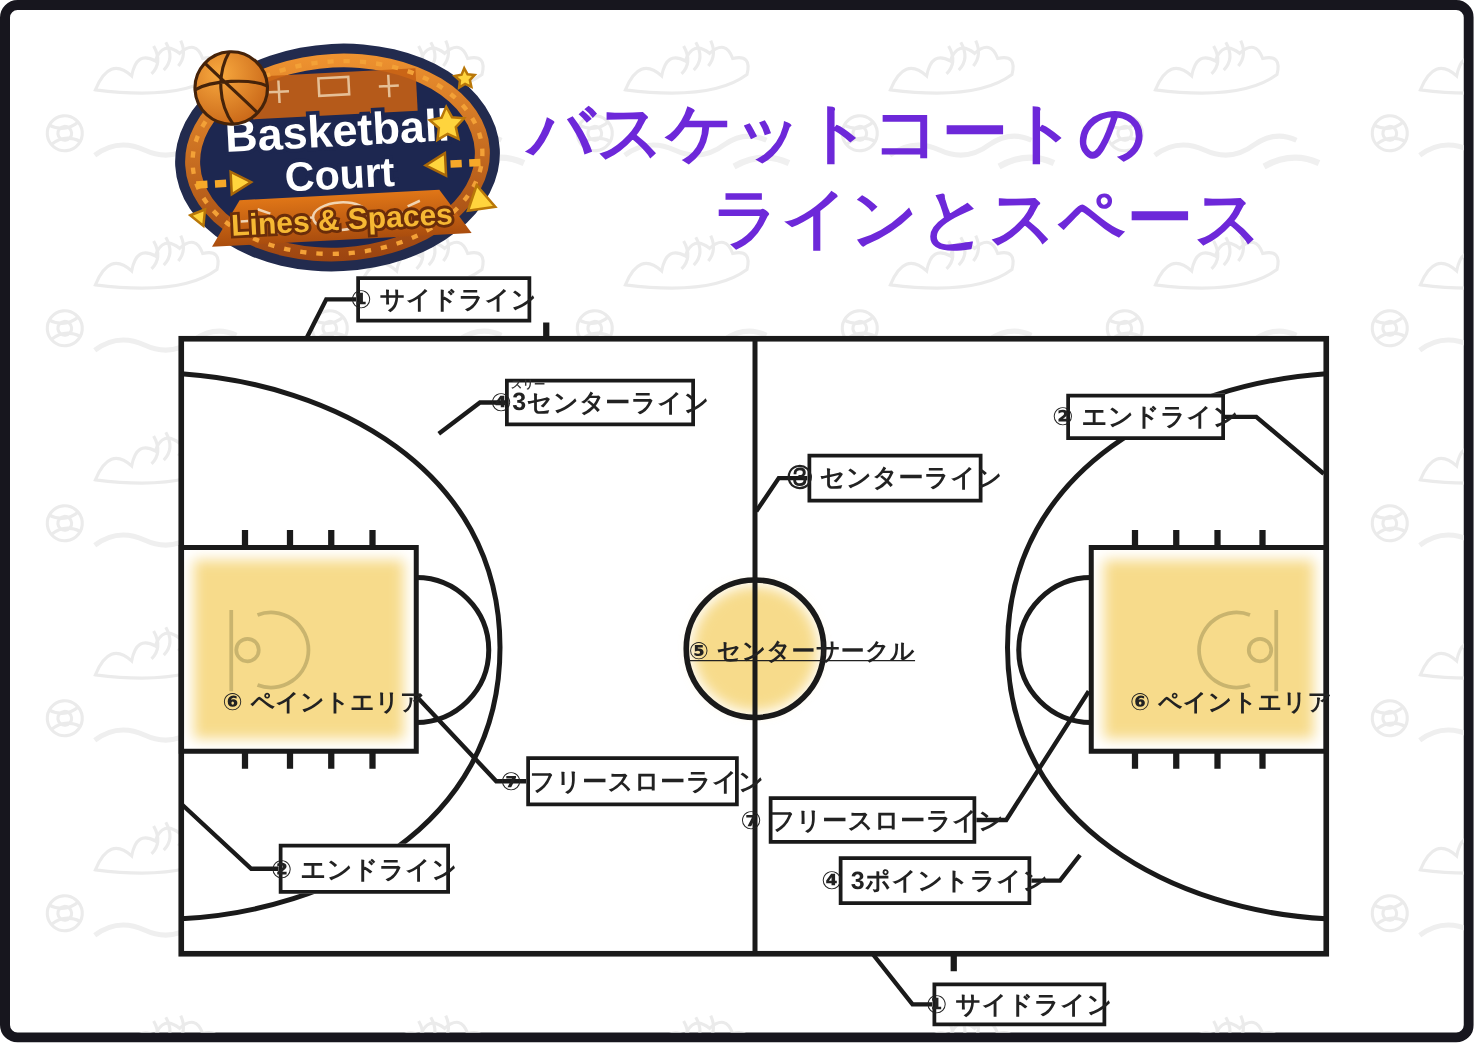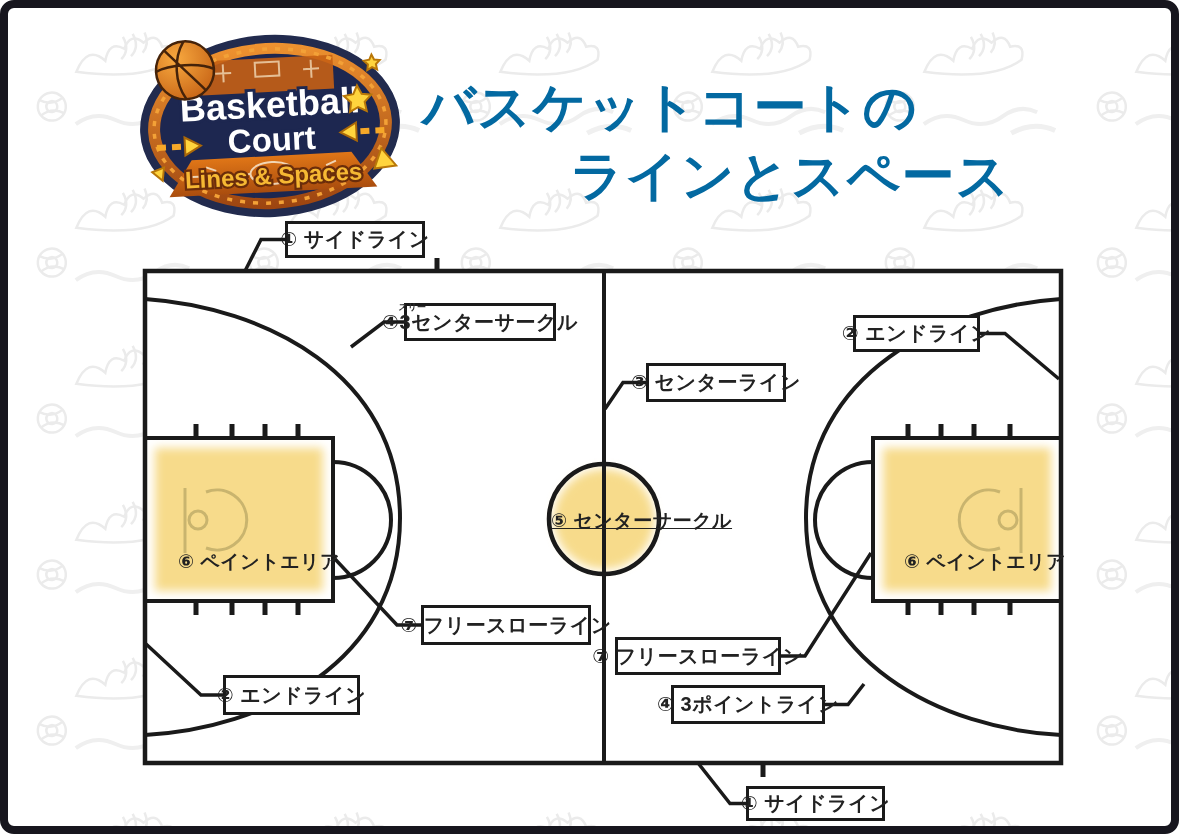--- a/index.html
+++ b/index.html
@@ -3,21 +3,21 @@
 <meta charset="utf-8">
 <style>
   html,body{margin:0;padding:0;background:#fff;}
   body{width:1179px;height:834px;position:relative;font-family:"Liberation Sans","DejaVu Sans",sans-serif;}
   .frame{position:absolute;inset:0;width:1179px;height:834px;box-sizing:border-box;
          border:8px solid #17161e;border-radius:14px;overflow:hidden;background:#ffffff;}
   .layer{position:absolute;left:0;top:0;width:1179px;height:834px;}
   svg{display:block;}
 
   
-  .title-line{position:absolute;color:#0369a1;font-weight:700;font-size:53px;line-height:1;
+  .title-line{position:absolute;color:#6d28d9;font-weight:700;font-size:53px;line-height:1;
               letter-spacing:1px;white-space:nowrap;}
   #title1{left:414px;top:72px;}
   #title2{left:562px;top:142px;font-family:Liberation Serif, serif;}
 
   
   .callout{position:absolute;background:#ffffff;border:3px solid #1a1a1a;
            display:flex;align-items:center;justify-content:center;
            font-size:20px;font-weight:700;color:#222;white-space:nowrap;
            letter-spacing:0.5px;box-sizing:border-box;z-index:5;}
   .plainlabel{position:absolute;font-size:19px;font-weight:700;color:#222;
@@ -172,24 +172,24 @@
     </g>
   </svg>
 
   <div class="callout" style="left:277px;top:213px;width:140px;height:37px;">
     <span>① サイドライン</span>
   </div>
 
   <div class="callout" style="left:396px;top:295px;width:152px;height:38px;">
     <span>④ </span>
       <span class="ruby-wrap"><span class="furi">スリー</span><span>3</span></span>
-      <span>センターサークル</span>
-  </div>
-
-  <div class="callout" style="left:638px;top:355px;width:140px;height:39px;">
+      <span>センターライン</span>
+  </div>
+
+  <div class="callout" style="left:638px;top:355px;width:140px;height:39px;font-family:Liberation Serif, serif;">
     <span>③ センターライン</span>
   </div>
 
   <div class="callout" style="left:845px;top:307px;width:127px;height:37px;">
     <span>② エンドライン</span>
   </div>
 
   <div class="plainlabel" style="left:543px;top:500px;text-decoration:underline;">⑤ センターサークル</div>
 
   <div class="plainlabel" style="left:170px;top:541px;">⑥ ペイントエリア</div>

